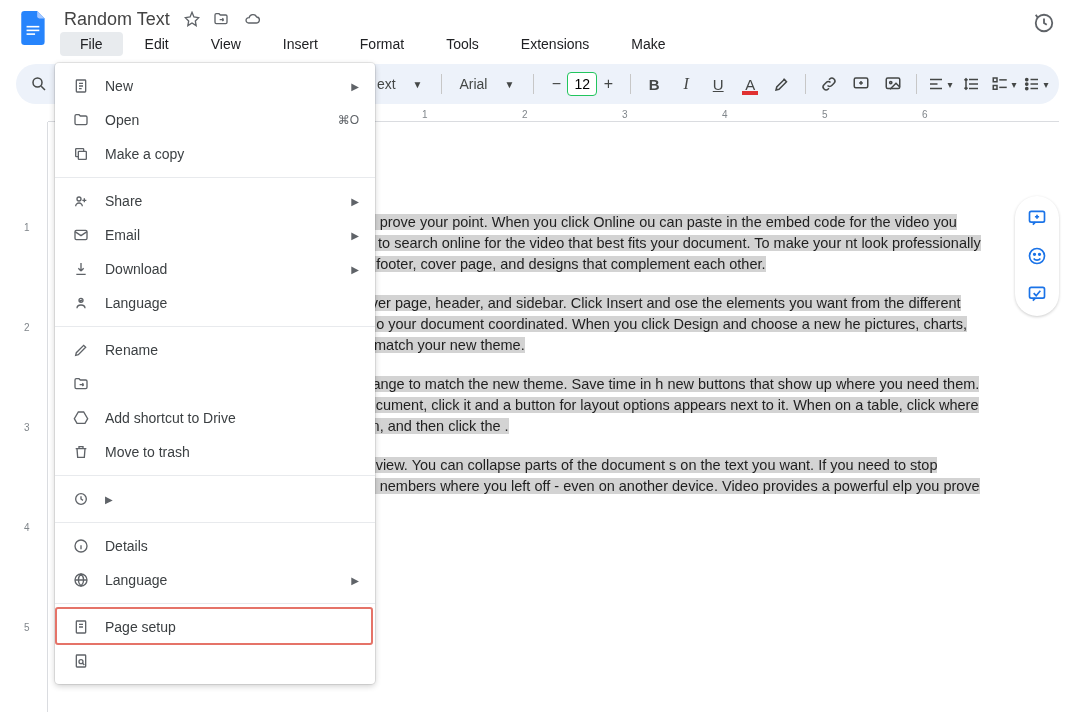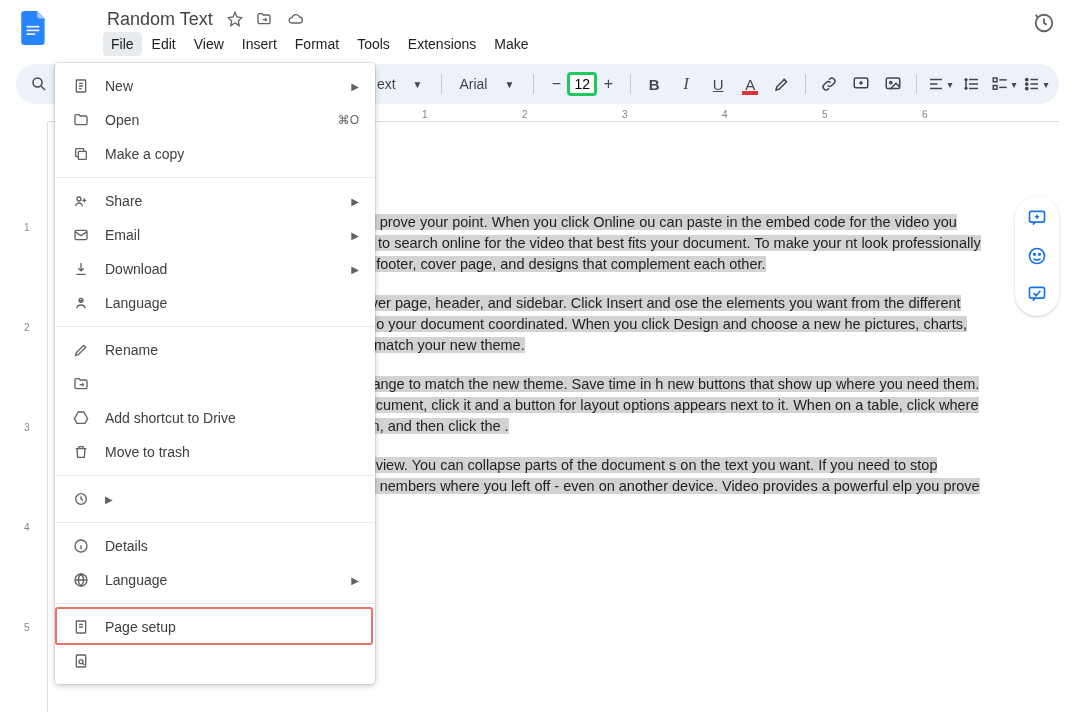--- a/index.html
+++ b/index.html
@@ -2,37 +2,37 @@
 <html><head>
 <meta charset="utf-8">
 <style>
   * { box-sizing: border-box; margin: 0; padding: 0; }
   body { font-family: Arial, "Helvetica Neue", sans-serif; font-size: 14px; color: #202124; background: #fff; width: 1075px; height: 717px; overflow: hidden; position: relative; }
   
   
   .header { display: flex; align-items: flex-start; padding: 8px 16px 0 16px; height: 60px; }
   .logo { width: 36px; height: 36px; display:flex; align-items:center; justify-content:center; margin-right: 8px; margin-top: 2px; }
   .logo svg { width: 28px; height: 34px; }
-  .title-area { flex: 1; margin-left: 43px; }
+  .title-area { flex: 1; }
   .title-row { display: flex; align-items: center; gap: 10px; height: 22px; }
   .doc-title { font-size: 18px; color: #444; padding: 2px 4px; }
   .title-icons { display: flex; gap: 12px; color: #5f6368; }
   .title-icons span { display:inline-flex; }
   .menu-row { display: flex; gap: 2px; margin-top: 2px; }
-  .menu-item { padding: 4px 8px; font-size: 14px; color: #202124; border-radius: 4px; }
+  .menu-item { padding: 4px 20px; font-size: 14px; color: #202124; border-radius: 4px; }
   .menu-item.active { background: #e8ebee; }
   .right-header { color: #5f6368; padding-top: 4px; padding-right: 4px;}
   
   
   .toolbar { margin: 4px 16px 0 16px; background: #edf2fa; border-radius: 24px; height: 40px; display: flex; align-items: center; padding: 0 10px; gap: 6px; color: #444746;}
   .tb-btn { display:inline-flex; align-items:center; justify-content:center; min-width:26px; height:28px; border-radius:4px; }
   .tb-sep { width:1px; height:20px; background:#c7c7c7; margin: 0 4px; }
   .tb-text { padding: 0 8px; font-size: 14px; color:#444746; display:flex; align-items:center; gap:15px;}
   .tb-font-size { display:flex; align-items:center; border:1px solid transparent;}
-  .tb-fs-input { border:3px solid #22c55e; border-radius:4px; width:30px; height:24px; text-align:center; font-size:14px; background:#fff;}
+  .tb-fs-input { border:1px solid #22c55e; border-radius:4px; width:30px; height:24px; text-align:center; font-size:14px; background:#fff;}
   .tb-fs-btn { width:22px; text-align:center; font-size:16px; color:#444746;}
   .tb-underline-a { position:relative; display:inline-flex; align-items:center; justify-content:center; width:28px;}
   .tb-underline-a .bar { position:absolute; bottom:3px; left:5px; right:5px; height:4px; background:#e03131;}
   .tb-chev { font-size:10px; margin-left:2px; color:#444746;}
   
   
   .ruler-area { margin: 0 16px; display:flex; }
   .ruler-left-spacer { width: 32px; }
   .ruler { flex:1; height: 18px; position:relative; font-size:10px; color:#80868b; border-bottom:1px solid #dadce0; overflow:hidden;}
   .ruler .tick { position:absolute; top:5px; }

